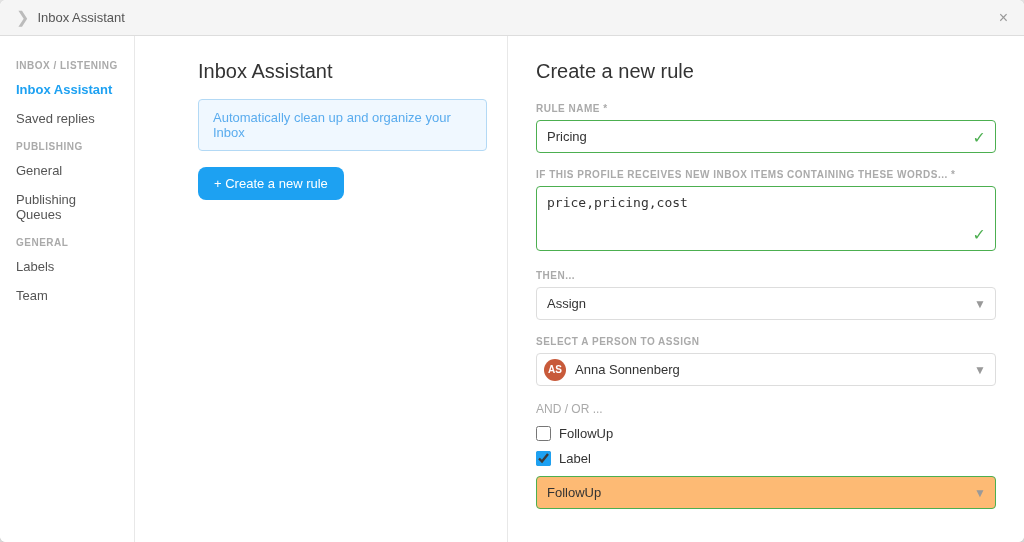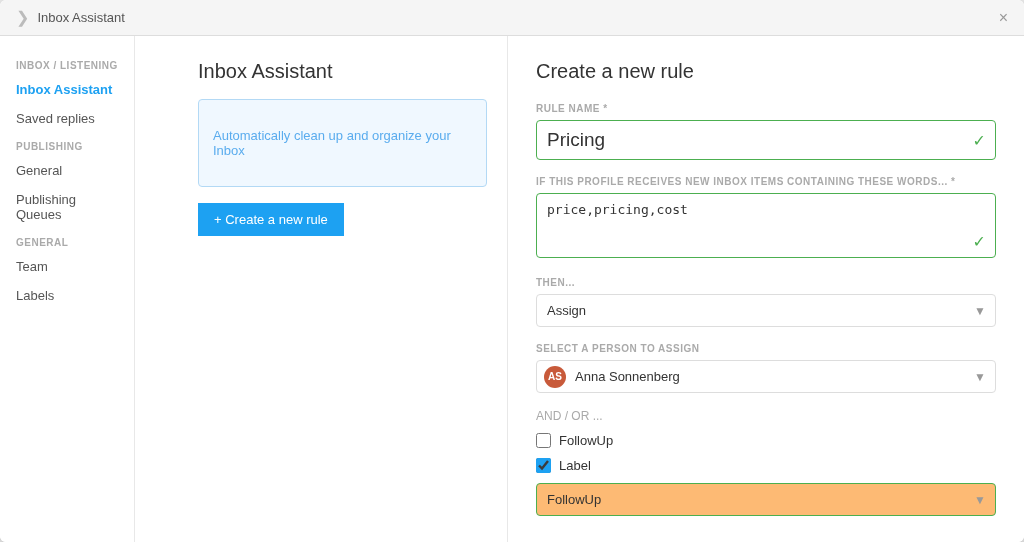--- a/index.html
+++ b/index.html
@@ -102,30 +102,30 @@
     .left-panel-title {
       font-size: 20px;
       color: #333;
       font-weight: 400;
       margin-bottom: 16px;
     }
     .description-box {
       border: 1px solid #b3d9f5;
       background: #f0f8ff;
       border-radius: 4px;
-      padding: 28px 14px;
+      padding: 10px 14px;
       color: #5aacee;
       font-size: 13px;
       margin-bottom: 16px;
     }
     .create-btn {
       background: #1da1f2;
       color: #fff;
       border: none;
-      border-radius: 0;
+      border-radius: 8px;
       padding: 9px 16px;
       font-size: 13px;
       cursor: pointer;
       font-weight: 500;
     }
     
     .right-panel {
       flex: 1;
       padding: 24px 28px;
       overflow-y: auto;
@@ -149,21 +149,21 @@
       margin-bottom: 16px;
     }
     .input-wrapper {
       position: relative;
     }
     .text-input {
       width: 100%;
       border: 1.5px solid #4caf50;
       border-radius: 4px;
       padding: 8px 20px 8px 10px;
-      font-size: 19px;
+      font-size: 13px;
       color: #333;
       outline: none;
     }
     .textarea-input {
       width: 100%;
       border: 1.5px solid #4caf50;
       border-radius: 4px;
       padding: 8px 10px;
       font-size: 13px;
       color: #333;
@@ -298,22 +298,22 @@
     <div class="sidebar">
       <div class="sidebar-section-label">INBOX / LISTENING</div>
       <a class="sidebar-item active">Inbox Assistant</a>
       <a class="sidebar-item">Saved replies</a>
 
       <div class="sidebar-section-label">PUBLISHING</div>
       <a class="sidebar-item">General</a>
       <a class="sidebar-item">Publishing Queues</a>
 
       <div class="sidebar-section-label">GENERAL</div>
+      <a class="sidebar-item">Labels</a>
       <a class="sidebar-item">Team</a>
-      <a class="sidebar-item">Labels</a>
     </div>
 
     <div class="main-content">
 
       <div class="left-panel">
         <div class="left-panel-title">Inbox Assistant</div>
         <div class="description-box">Automatically clean up and organize your Inbox</div>
         <button class="create-btn">+ Create a new rule</button>
       </div>
 

